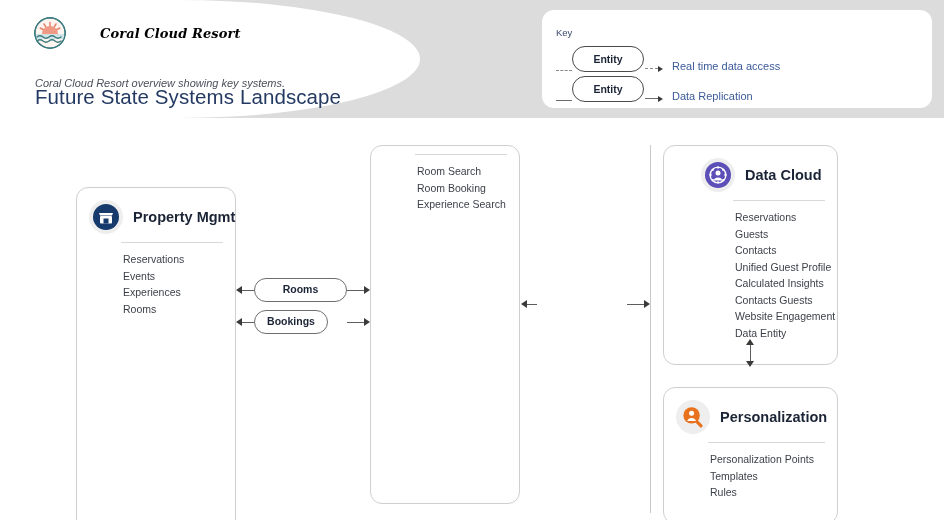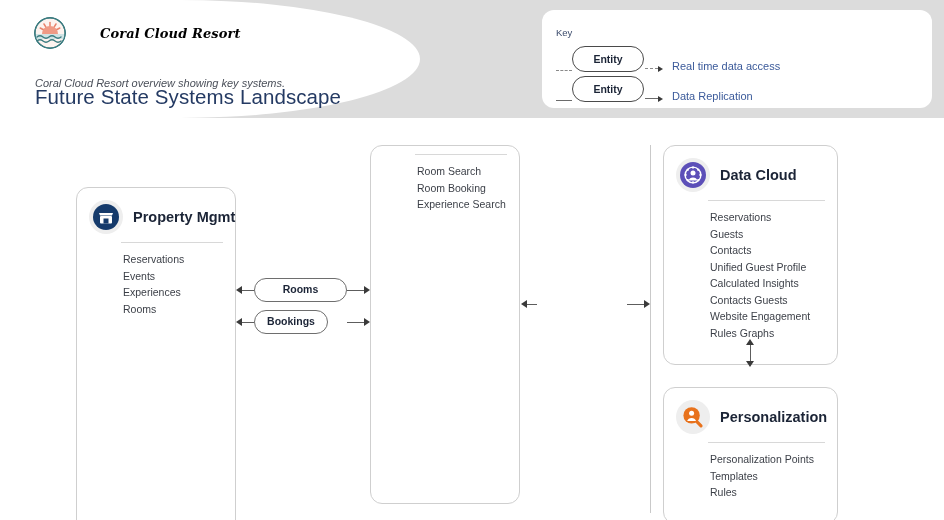--- a/index.html
+++ b/index.html
@@ -157,21 +157,21 @@
   
   .card {
     position: absolute;
     background: #ffffff;
     border: 1px solid #cfcfcf;
     border-radius: 12px;
     box-sizing: border-box;
   }
   #card-property-mgmt { left: 76px;  top: 27px;  width: 160px; height: 359px; margin-top: 42px; }
   #card-website       { left: 370px; top: 27px;  width: 150px; height: 359px; }
-  #card-data-cloud    { left: 663px; top: 27px;  width: 175px; height: 220px; }
+  #card-data-cloud    { left: 663px; top: 27px;  width: 175px; height: 220px; padding-left: 25px; }
   #card-personalization { left: 663px; top: 249px; width: 175px; height: 137px; margin-top: 20px; }
 
   .card-header {
     display: flex;
     align-items: center;
     gap: 10px;
     padding: 12px 12px 0 12px;
   }
   .card-icon {
     width: 34px; height: 34px;
@@ -380,21 +380,21 @@
     </div>
     <div class="card-divider"></div>
     <ul class="card-list">
       <li>Reservations</li>
       <li>Guests</li>
       <li>Contacts</li>
       <li>Unified Guest Profile</li>
       <li>Calculated Insights</li>
       <li>Contacts Guests</li>
       <li>Website Engagement</li>
-      <li>Rules Graphs</li>
+      <li>Data Entity</li>
     </ul>
   </div>
 
   <div class="card" id="card-personalization">
     <div class="card-header">
       <span class="card-icon">
         <svg viewBox="0 0 34 34" width="34" height="34" aria-hidden="true">
           <path d="M19.4 20.2 L25 25.8" stroke="#e8721c" stroke-width="3.2" stroke-linecap="round"></path>
           <circle cx="15.6" cy="15.4" r="8.2" fill="#e8721c"></circle>
           <circle cx="15.6" cy="13.2" r="2.5" fill="#ffffff"></circle>

